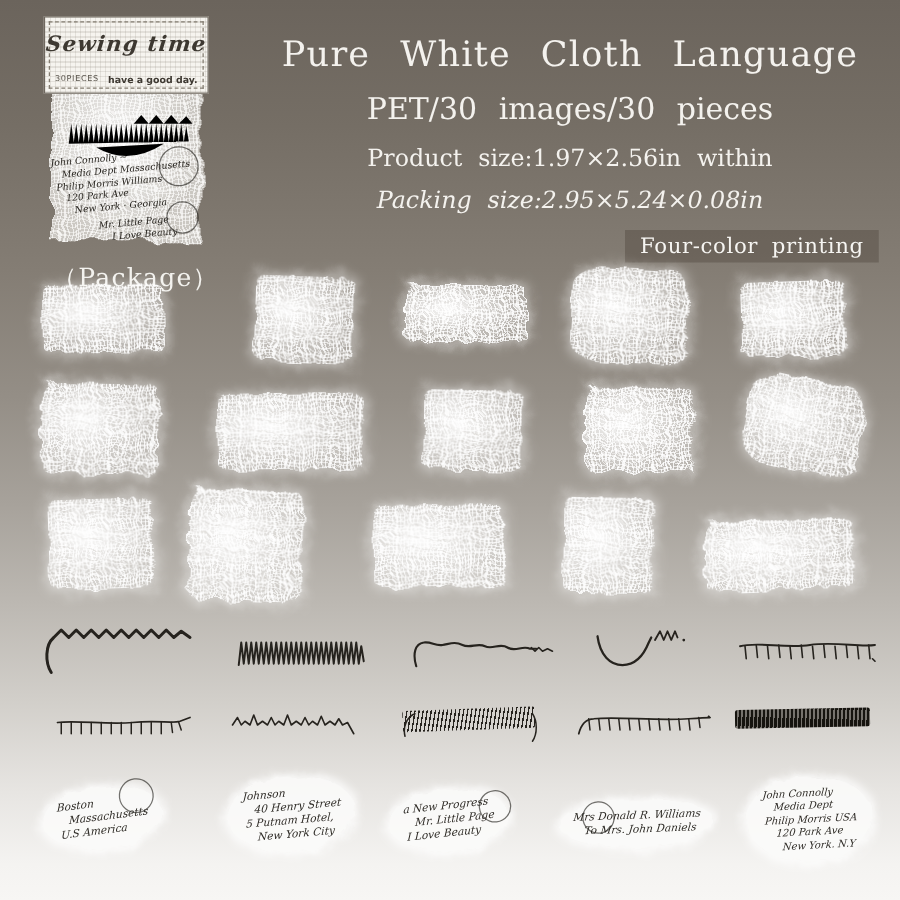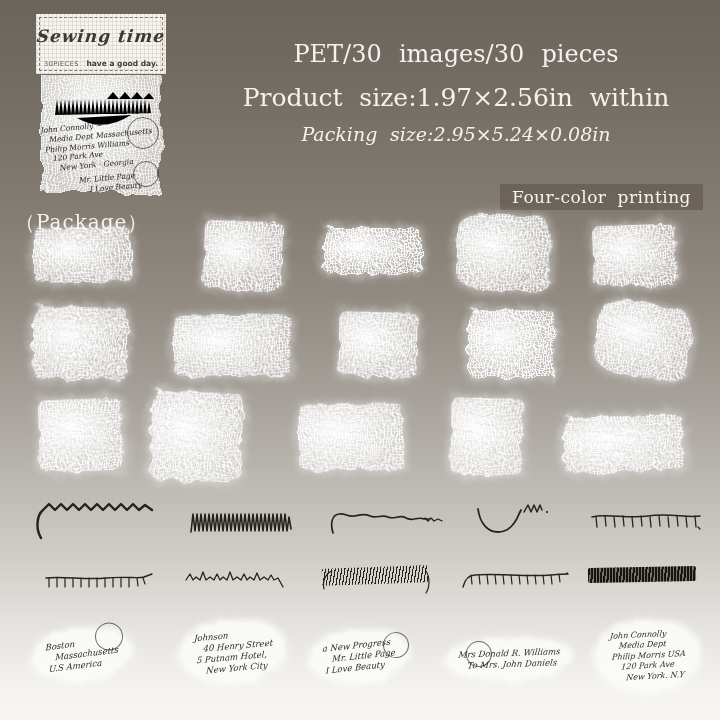--- a/index.html
+++ b/index.html
@@ -26,40 +26,40 @@
     background-image:
       repeating-linear-gradient(0deg,rgba(140,133,122,.18) 0 1px,transparent 1px 4px),
       repeating-linear-gradient(90deg,rgba(140,133,122,.18) 0 1px,transparent 1px 4px);
   }
   .pkg-label::before{content:"";position:absolute;inset:3px;border:1px dashed #837c71;pointer-events:none;}
   .pkg-title{
     position:absolute;left:0;right:0;top:12px;text-align:center;
     font-style:italic;font-weight:bold;font-size:17px;color:#3d3831;
     transform:skewX(-6deg);letter-spacing:1px;
   }
-  .pkg-label-bottom{position:absolute;left:8px;right:8px;bottom:6px;display:flex;justify-content:space-between;align-items:center;}
+  .pkg-label-bottom{position:absolute;left:8px;right:8px;bottom:6px;display:flex;justify-content:space-between;align-items:flex-start;}
   .pkg-pieces{font-size:6.5px;color:#5a554d;letter-spacing:.5px;font-family:"DejaVu Sans","Liberation Sans",sans-serif;}
   .pkg-note{font-size:7.5px;font-weight:bold;color:#3e3932;font-family:"DejaVu Sans","Liberation Sans",sans-serif;}
   .pkg-stitchband{position:absolute;left:10px;top:22px;}
   .pkg-script{position:absolute;left:8px;top:52px;transform:rotate(-5deg);color:#27241f;
     font-style:italic;font-size:7.5px;line-height:1.3;white-space:nowrap;}
   .pkg-script div:nth-child(2){margin-left:8px}
   .pkg-script div:nth-child(3){margin-left:3px}
   .pkg-script div:nth-child(4){margin-left:10px}
   .pkg-script div:nth-child(5){margin-left:16px}
   .pkg-script div:nth-child(6){margin-left:34px;margin-top:4px}
   .pkg-script div:nth-child(7){margin-left:44px}
   .postmark{position:absolute;border:1.2px solid rgba(40,38,34,.65);border-radius:50%;}
-  .pkg-caption{position:absolute;left:0;top:196px;width:160px;text-align:left;
+  .pkg-caption{position:absolute;left:0;top:196px;width:160px;text-align:right;
     color:#f3f2ee;font-size:20px;letter-spacing:1px;}
   
   .title-block{position:absolute;left:200px;right:8px;top:27px;text-align:center;color:#f4f2ee;}
   .t1{font-size:28px;letter-spacing:1px;word-spacing:.5em;}
   .t2{font-size:24px;margin-top:13px;word-spacing:.4em;}
-  .t3{font-size:25px;margin-top:15px;word-spacing:.35em;}
+  .t3{font-size:19px;margin-top:15px;word-spacing:.35em;}
   .t4{font-size:19px;margin-top:11px;word-spacing:.35em;font-style:italic;}
   
   .badge{position:absolute;color:#f6f5f2;font-size:17px;padding:3px 12px;word-spacing:.3em;letter-spacing:.5px;}
   .badge.four{right:17px;top:184px;background:rgba(82,74,64,.45);}
   .badge.mono{right:17px;top:469px;background:rgba(78,69,58,.8);}
   
   .swatch{
     position:absolute;border-radius:8% 12% 10% 14%/12% 9% 13% 10%;
     background:
       radial-gradient(ellipse at 35% 40%,rgba(255,255,255,.95),rgba(255,255,255,.35) 62%,rgba(255,255,255,.18) 85%),
@@ -142,20 +142,21 @@
       <div class="pkg-label-bottom">
         <span class="pkg-pieces">30PIECES</span>
         <span class="pkg-note">have a good day.</span>
       </div>
     </div>
 
     <div class="pkg-caption" style="left:-20px">（Package）</div>
   </div>
 
   <div class="title-block">
+    <div class="t1">Pure White Cloth Language</div>
     <div class="t2">PET/30 images/30 pieces</div>
     <div class="t3">Product size:1.97×2.56in within</div>
     <div class="t4">Packing size:2.95×5.24×0.08in</div>
   </div>
 
   <div class="badge four">Four-color printing</div>
 
   <div class="swatch f1" style="left:34px;top:228px;width:97px;height:54px;--rot:-1deg"></div>
   <div class="swatch f2" style="left:204px;top:221px;width:79px;height:69px;--rot:2deg"></div>
   <div class="swatch f3" style="left:324px;top:228px;width:97px;height:46px;--rot:0deg"></div>

